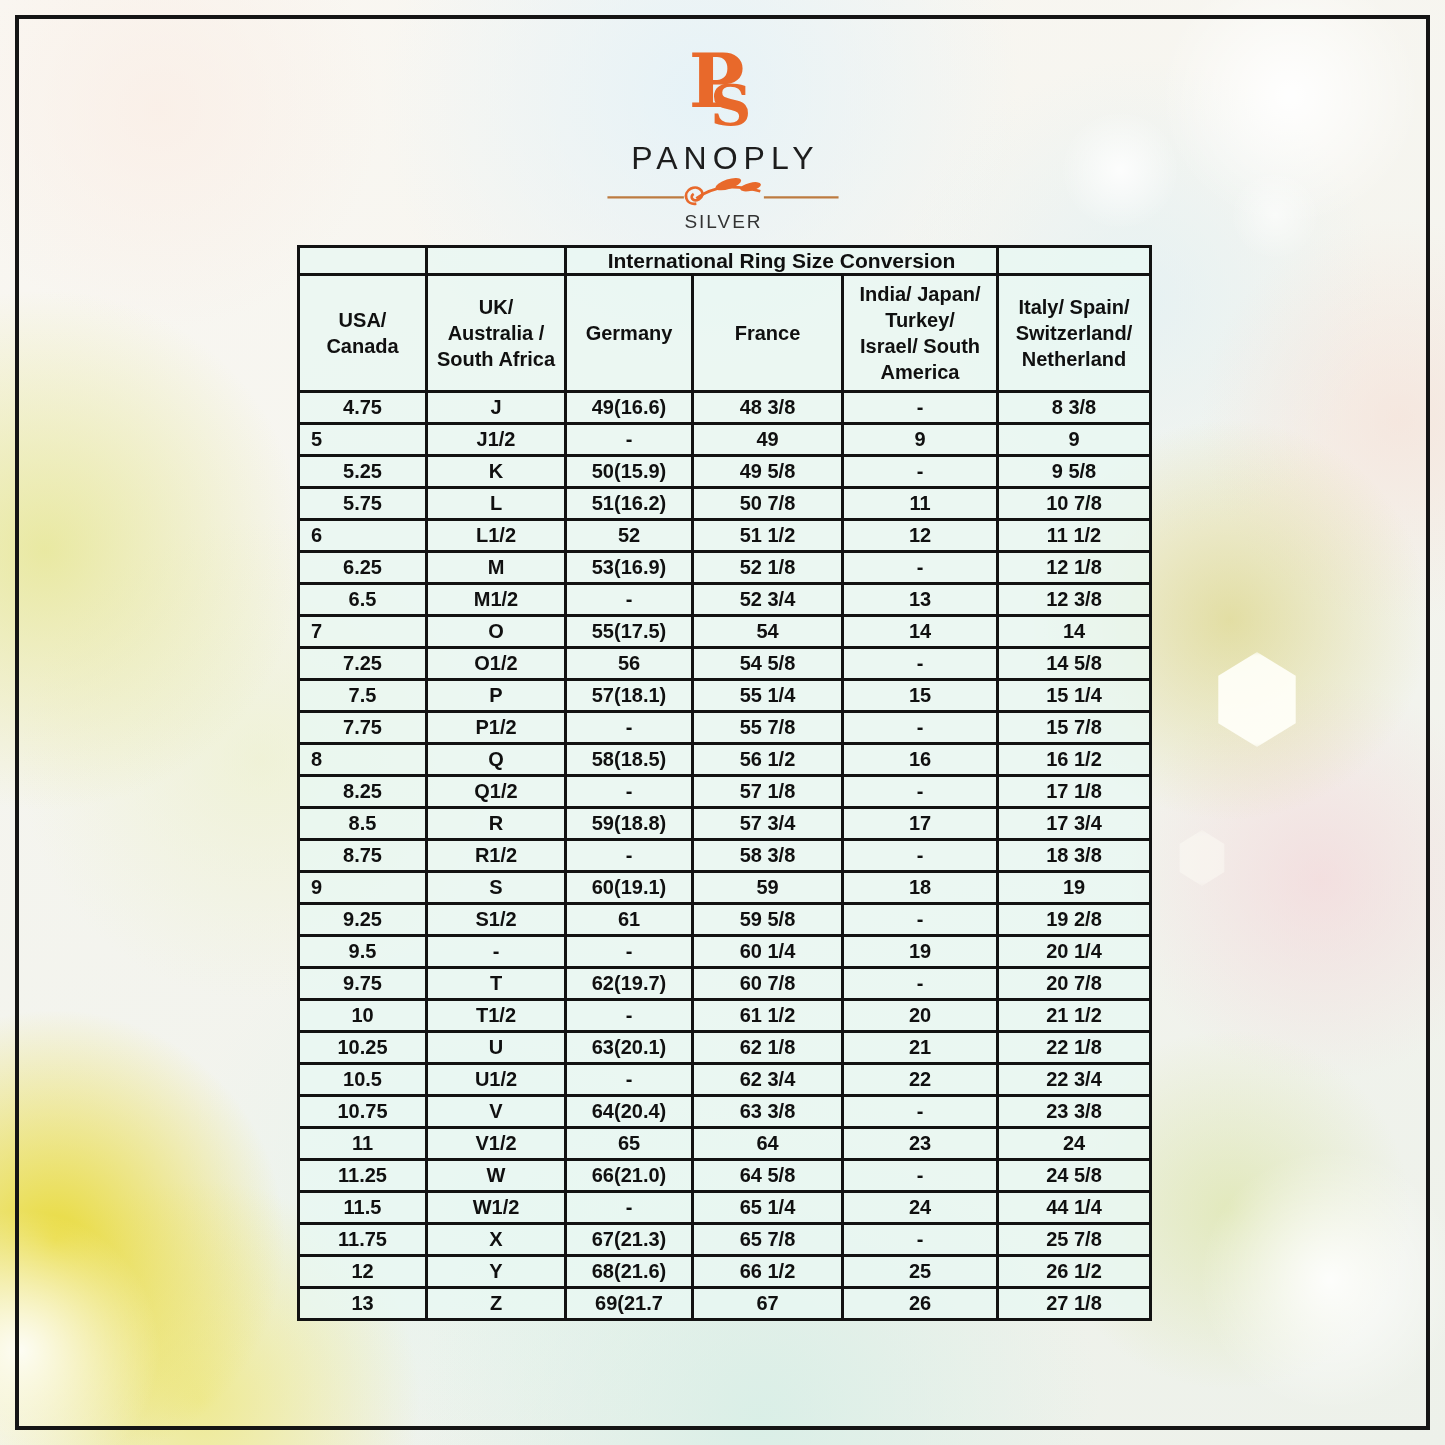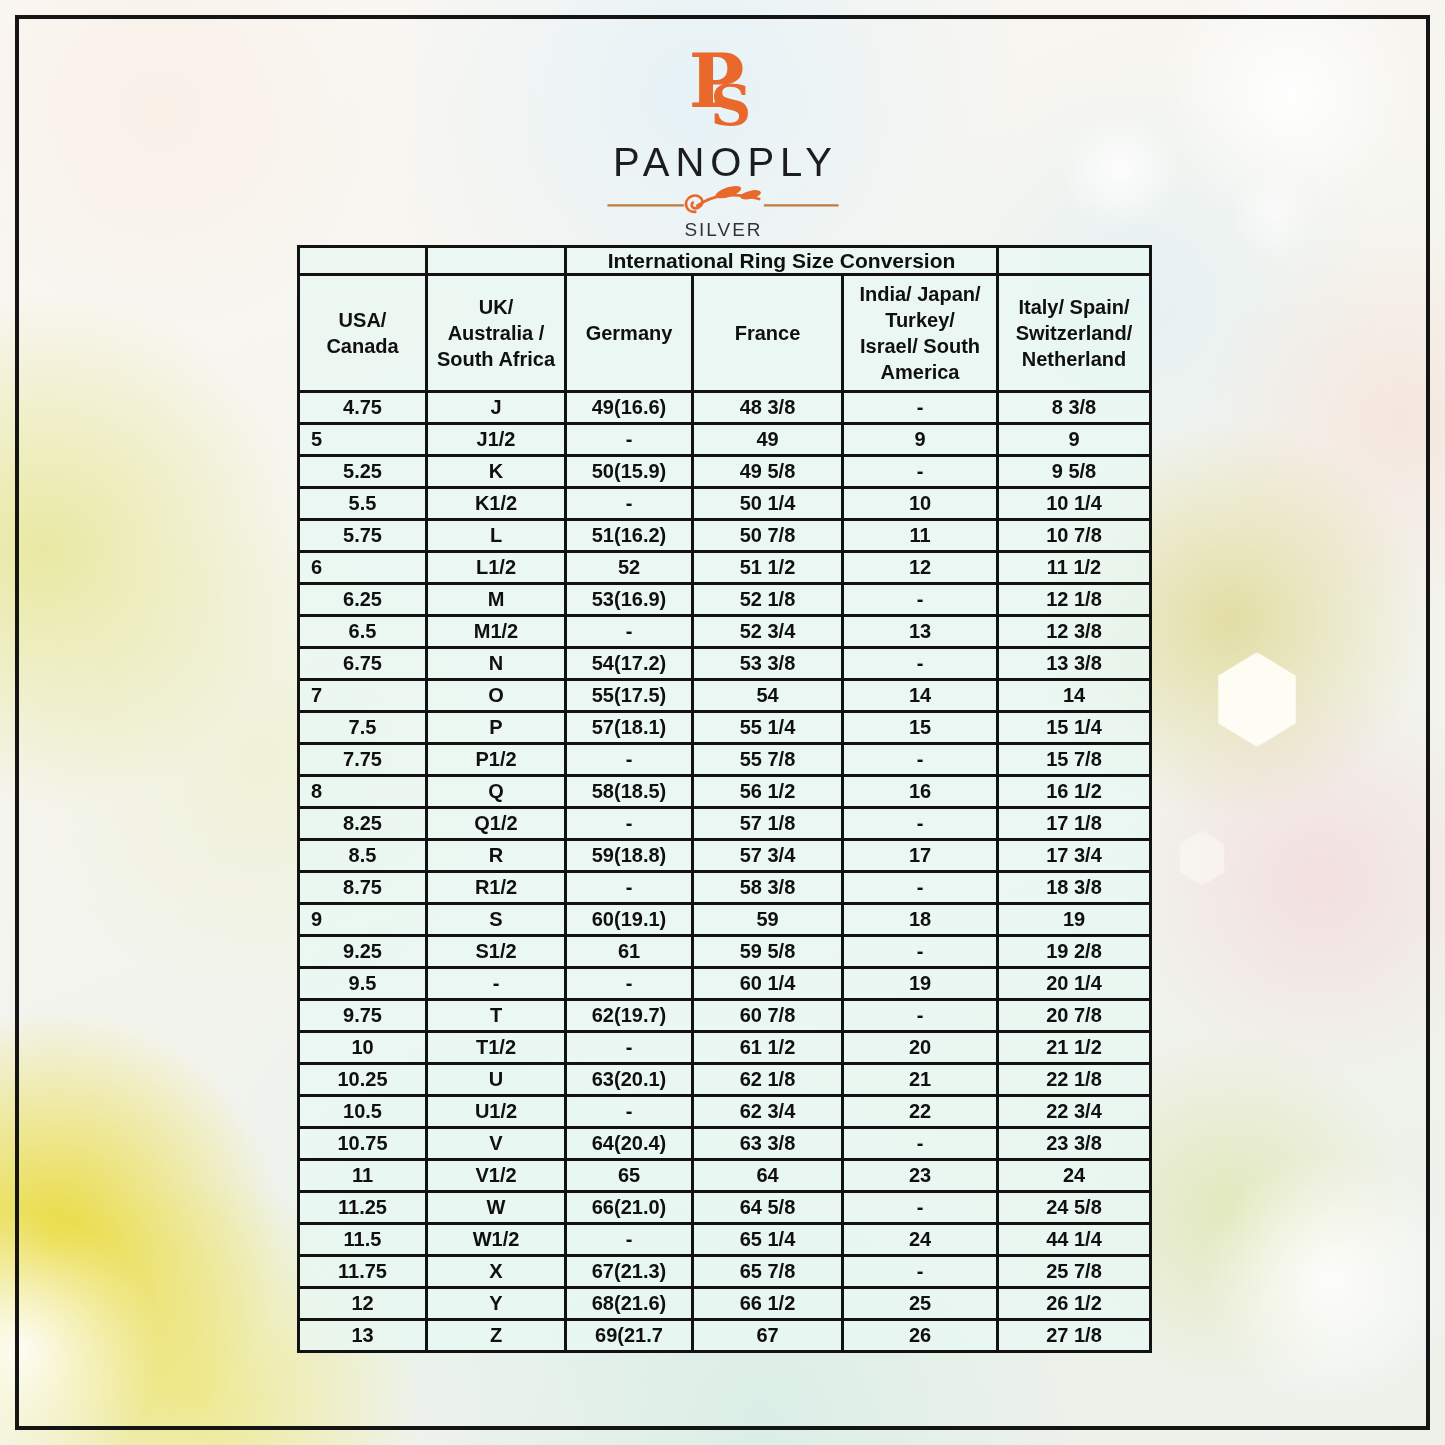--- a/index.html
+++ b/index.html
@@ -33,21 +33,21 @@
   .hex-2{left:1176px;top:830px;width:52px;height:56px;opacity:.45;filter:blur(3px);}
   .circ{position:absolute;border-radius:50%;
     background:radial-gradient(circle,rgba(255,255,255,.85),rgba(255,255,255,0) 70%);}
   .circ-1{left:1060px;top:110px;width:120px;height:120px;}
   .circ-2{left:1230px;top:170px;width:90px;height:90px;opacity:.7;}
 
   .frame{position:absolute;inset:15px;border:4px solid var(--frame-color,#151515);z-index:6;pointer-events:none;}
 
   .brand{position:absolute;top:50px;left:0;width:100%;text-align:center;z-index:2;}
   .brand svg{display:block;margin:0 auto;}
-  .brand-name{margin-top:6px;font-size:40px;letter-spacing:6px;padding-left:6px;
+  .brand-name{margin-top:6px;font-size:32px;letter-spacing:6px;padding-left:6px;
     color:#1d1d1d;font-weight:normal;}
   .brand-tagline{margin-top:2px;font-size:19px;letter-spacing:2px;padding-left:2px;color:#333;}
 
   table.ring{position:absolute;left:297px;top:245px;width:852px;z-index:3;
     border-collapse:collapse;table-layout:fixed;}
   table.ring td,table.ring th{
     border:3px solid var(--table-border,#121212);
     background:rgba(233,247,242,.80);
     color:#101010;font-weight:bold;text-align:center;vertical-align:middle;
     padding:0;overflow:hidden;}
@@ -152,28 +152,20 @@
         </tr>
         <tr>
           <td>5.25</td>
           <td>K</td>
           <td>50(15.9)</td>
           <td>49 5/8</td>
           <td>-</td>
           <td>9 5/8</td>
         </tr>
         <tr>
-          <td>5.5</td>
-          <td>K1/2</td>
-          <td>-</td>
-          <td>50 1/4</td>
-          <td>10</td>
-          <td>10 1/4</td>
-        </tr>
-        <tr>
           <td>5.75</td>
           <td>L</td>
           <td>51(16.2)</td>
           <td>50 7/8</td>
           <td>11</td>
           <td>10 7/8</td>
         </tr>
         <tr>
           <td class="left">6</td>
           <td>L1/2</td>
@@ -192,36 +184,36 @@
         </tr>
         <tr>
           <td>6.5</td>
           <td>M1/2</td>
           <td>-</td>
           <td>52 3/4</td>
           <td>13</td>
           <td>12 3/8</td>
         </tr>
         <tr>
-          <td>6.75</td>
-          <td>N</td>
-          <td>54(17.2)</td>
-          <td>53 3/8</td>
-          <td>-</td>
-          <td>13 3/8</td>
-        </tr>
-        <tr>
           <td class="left">7</td>
           <td>O</td>
           <td>55(17.5)</td>
           <td>54</td>
           <td>14</td>
           <td>14</td>
         </tr>
         <tr>
+          <td>7.25</td>
+          <td>O1/2</td>
+          <td>56</td>
+          <td>54 5/8</td>
+          <td>-</td>
+          <td>14 5/8</td>
+        </tr>
+        <tr>
           <td>7.5</td>
           <td>P</td>
           <td>57(18.1)</td>
           <td>55 1/4</td>
           <td>15</td>
           <td>15 1/4</td>
         </tr>
         <tr>
           <td>7.75</td>
           <td>P1/2</td>

